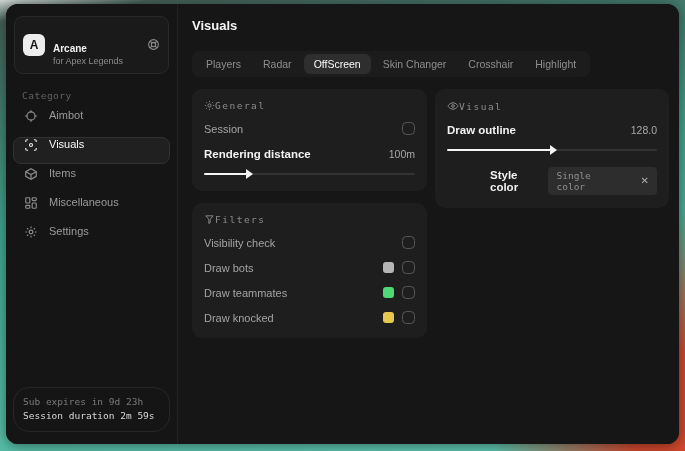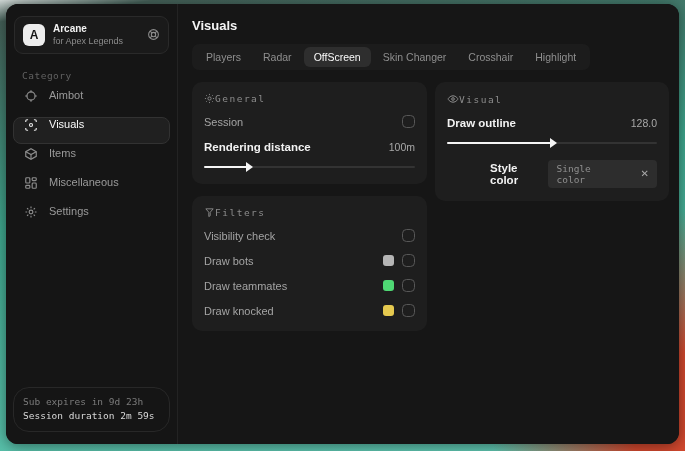--- a/index.html
+++ b/index.html
@@ -22,21 +22,21 @@
   }
   .app-card {
     display:flex; align-items:center; gap:8px; border:1px solid #2a2a2a;
     background:#1a1a1a; border-radius:9px; padding:6px 8px; margin:0 1px;
   }
   .logo {
     width:22px; height:22px; border-radius:6px; background:#ededed; color:#151515;
     font-weight:bold; font-size:12px; display:flex; align-items:center; justify-content:center;
     flex:0 0 22px;
   }
-  .app-meta { line-height:1.25; min-width:0; }
+  .app-meta { line-height:1.25; min-width:0;margin-top:20px; }
   .app-title { color:#f2f2f2; font-size:10px; font-weight:bold; }
   .app-sub { color:#8c8c8c; font-size:9px; }
   .app-target { margin-left:auto; color:#8c8c8c; display:flex; cursor:pointer; }
   .category {
     margin:16px 9px 7px; color:#616161; font-size:9.5px;
     font-family:"DejaVu Sans Mono", monospace; letter-spacing:.5px;
   }
   .nav { display:flex; flex-direction:column; gap:2px; }
   .nav-item {
     display:flex; align-items:flex-start; gap:11px; height:27px; padding:0 10px;
@@ -48,21 +48,21 @@
   .side-footer {
     margin-top:auto; border:1px solid #282828; border-radius:16px; padding:7px 9px;
     font-family:"DejaVu Sans Mono", monospace; font-size:9.5px; line-height:1.55;
   }
   .sf-1 { color:#7b7b7b; }
   .sf-2 { color:#d8d8d8; }
   
   .main { flex:1; padding:14px 16px 14px 14px; background:#161616; min-width:0; }
   .page-title { color:#f5f5f5; font-size:13px; font-weight:bold; }
   .tabstrip {
-    margin-top:11px; display:inline-flex; align-items:center; background:#1c1c1c;
+    margin-top:18px; display:inline-flex; align-items:center; background:#1c1c1c;
     border-radius:7px; padding:3px 4px; gap:2px;
   }
   .tab {
     color:#8f8f8f; font-size:10.5px; padding:4px 10px; border-radius:6px;
     cursor:pointer; white-space:nowrap;
   }
   .tab.active { background:#2e2e2e; color:#fafafa; }
   .content { margin-top:12px; display:flex; gap:8px; align-items:flex-start; }
   .col { display:flex; flex-direction:column; gap:12px; width:235px; flex:0 0 235px; }
   .col.right { width:234px; flex:0 0 234px; }

